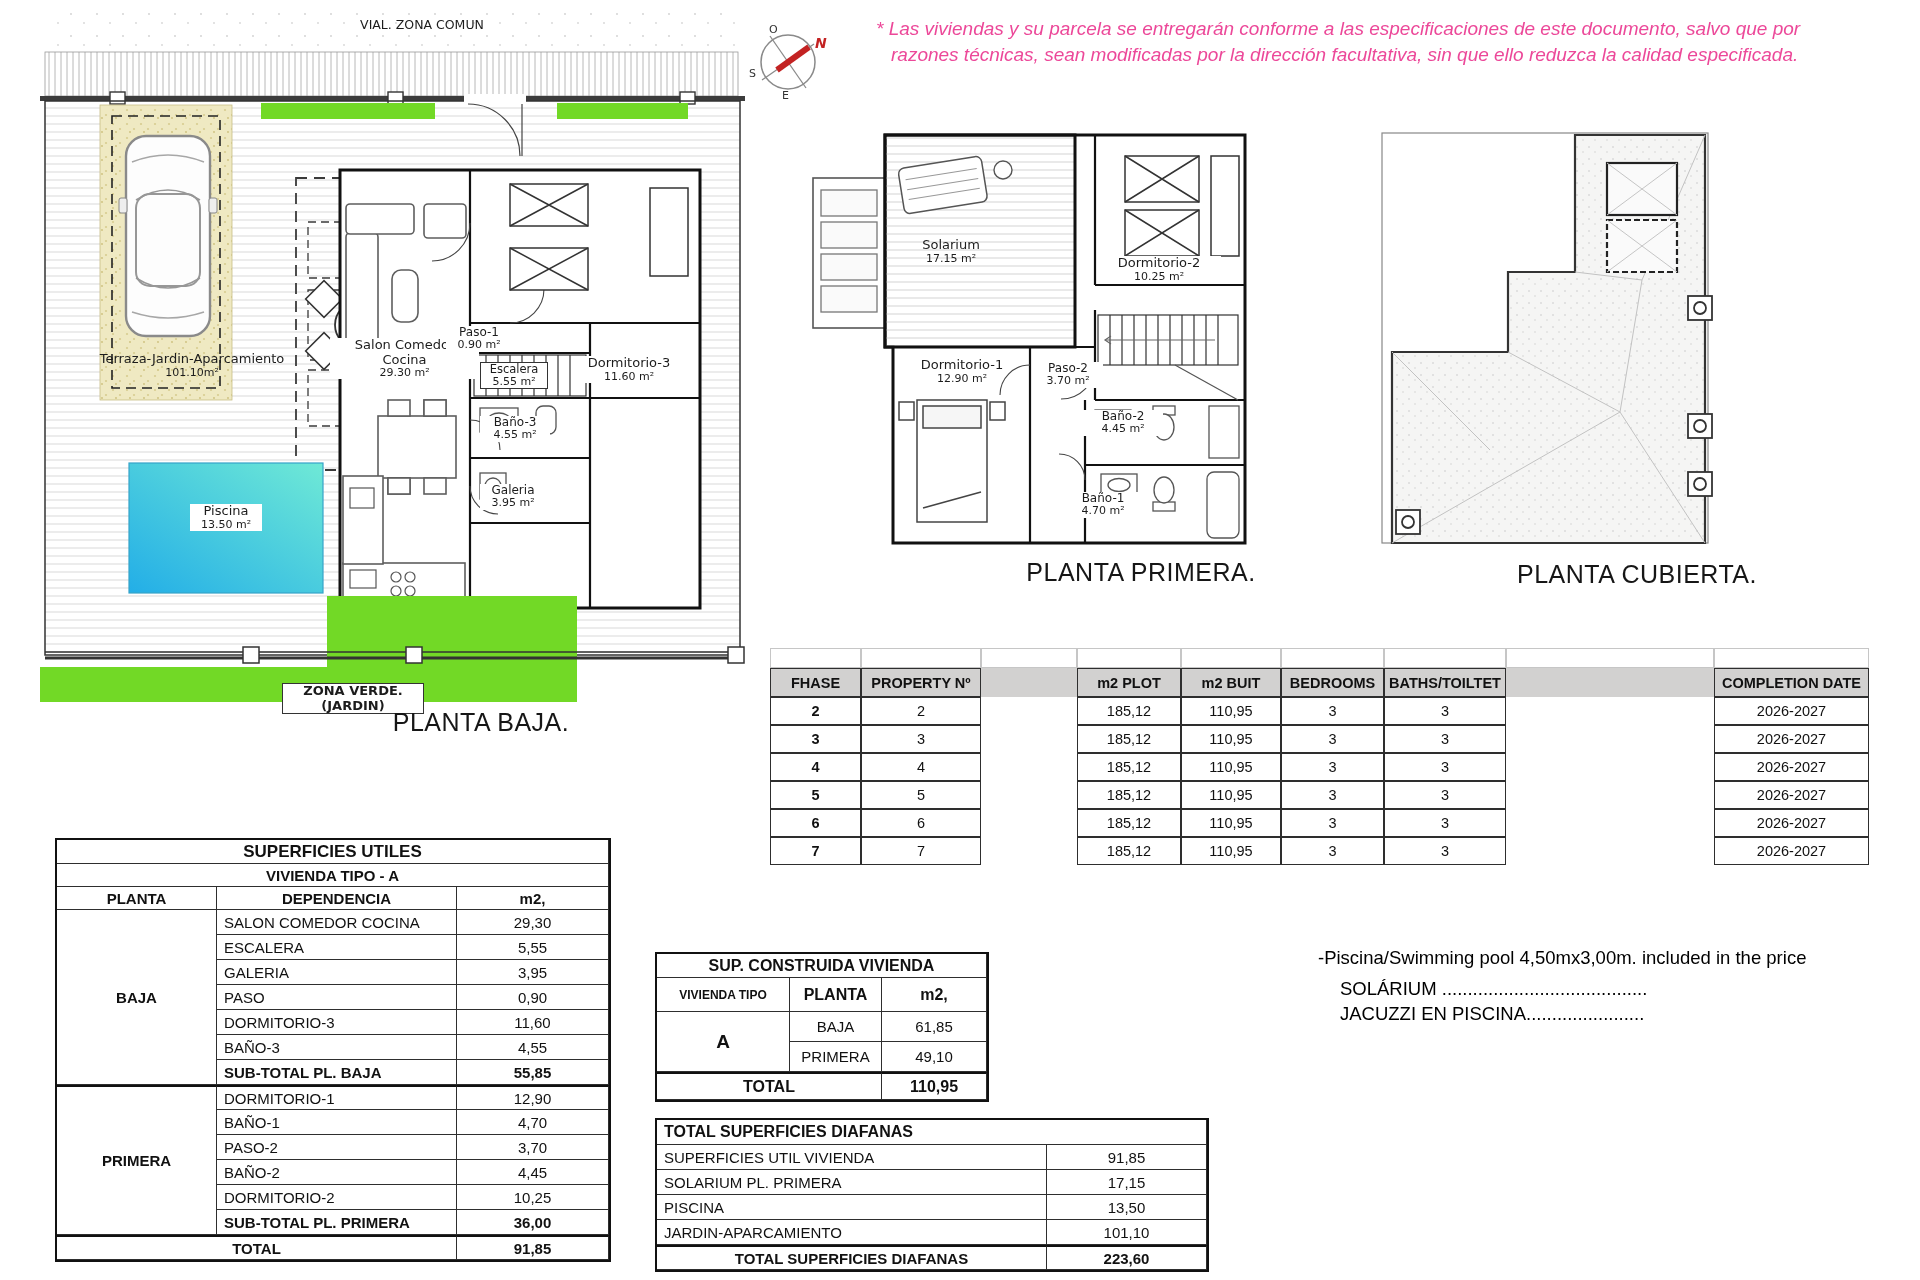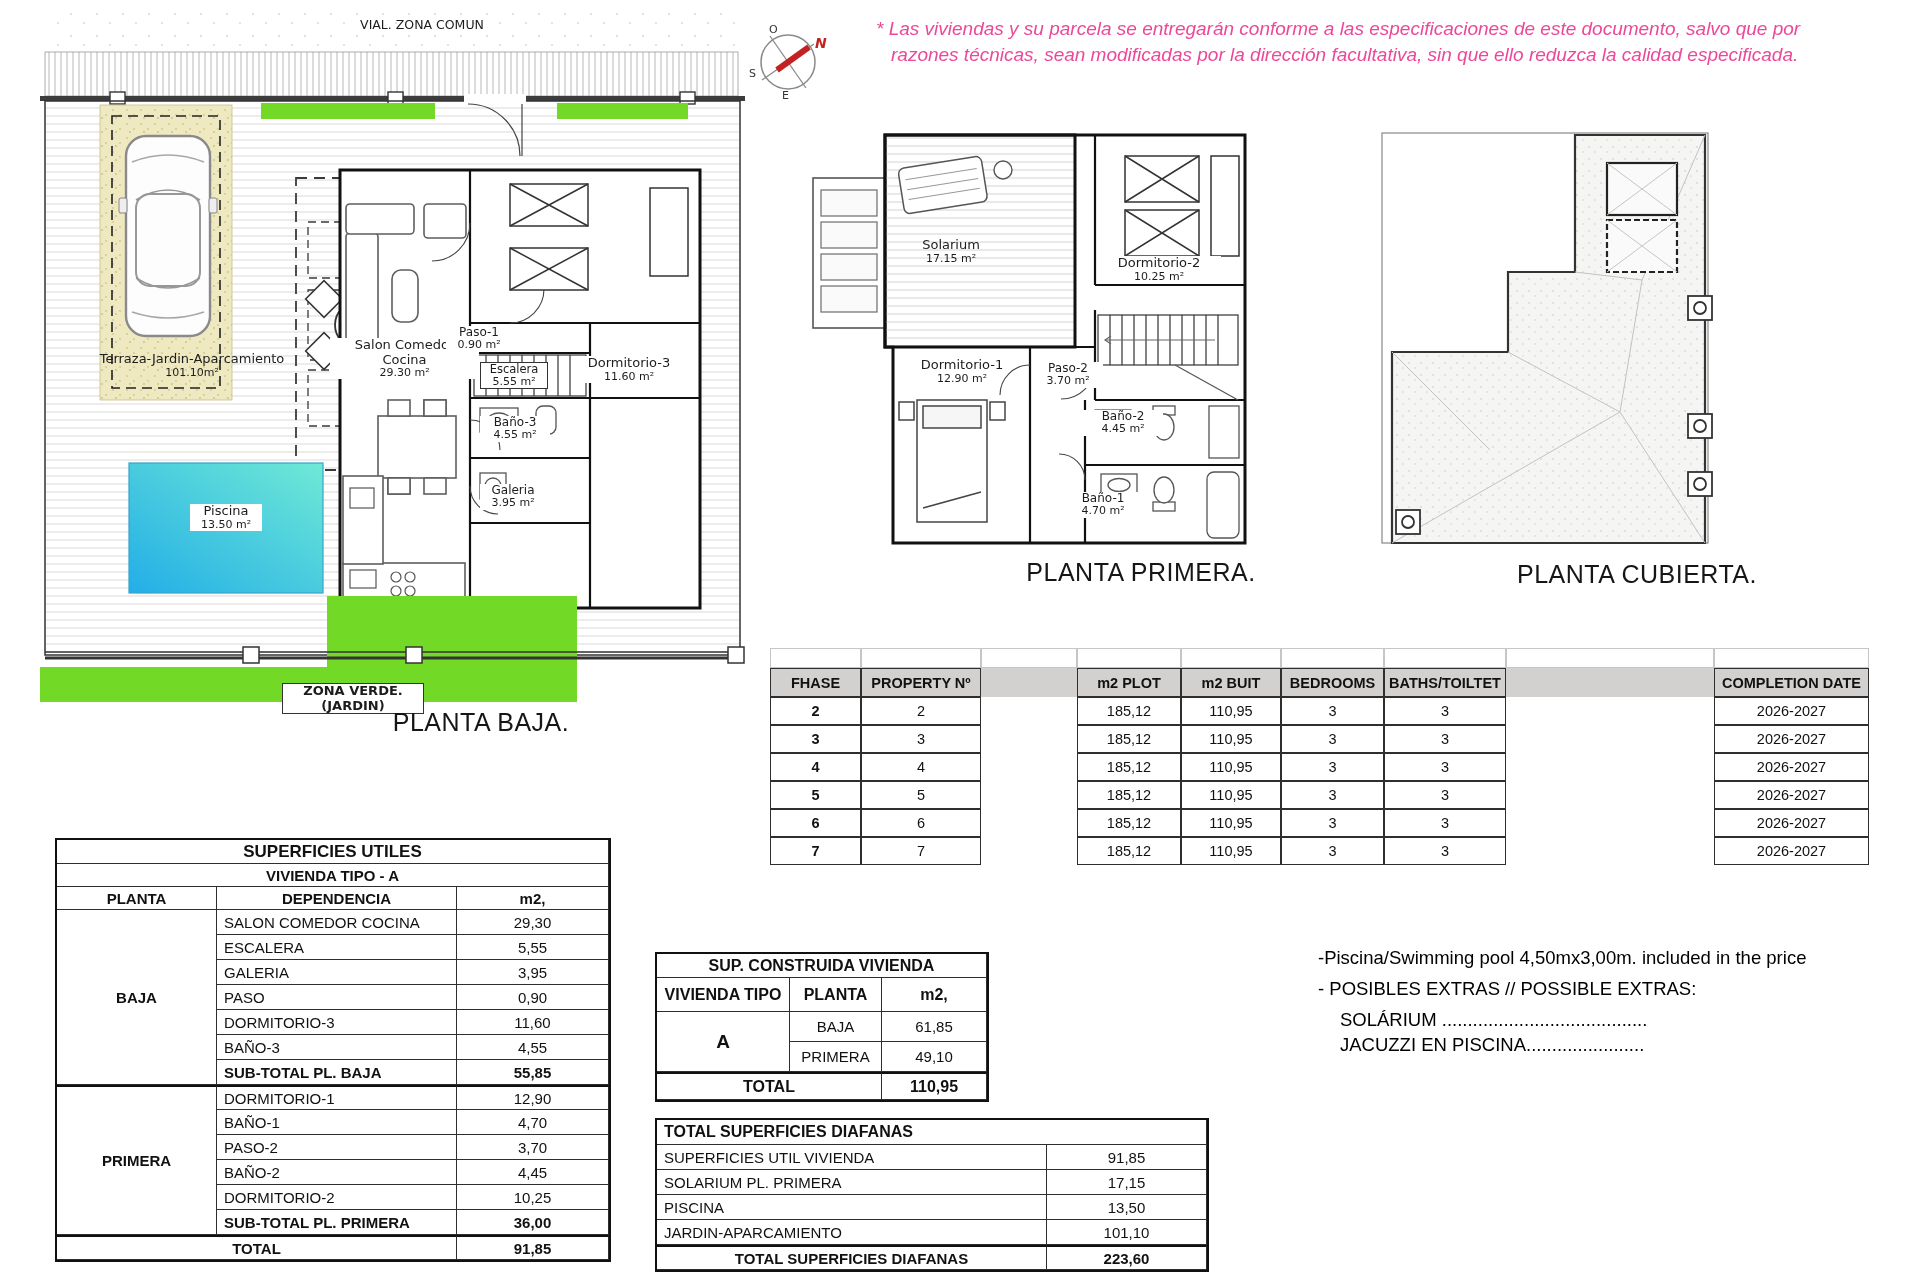--- a/index.html
+++ b/index.html
@@ -543,21 +543,21 @@
     <div class="gc">10,25</div>
     <div class="gc left bold">SUB-TOTAL PL. PRIMERA</div>
     <div class="gc bold">36,00</div>
 
     <div class="gc bold t2" style="grid-area:17/1/18/3;">TOTAL</div>
     <div class="gc bold t2">91,85</div>
   </div>
 
   <div class="gtable" id="sc-table">
     <div class="gc bold" style="grid-column:1/4;font-size:16px;">SUP. CONSTRUIDA VIVIENDA</div>
-    <div class="gc bold" style="font-size:16px;">VIVIENDA TIPO</div>
+    <div class="gc bold" style="font-size:12px;">VIVIENDA TIPO</div>
     <div class="gc bold" style="font-size:16px;">PLANTA</div>
     <div class="gc bold" style="font-size:16px;">m2,</div>
     <div class="gc bold" style="grid-area:3/1/5/2;font-size:19px;">A</div>
     <div class="gc">BAJA</div>
     <div class="gc">61,85</div>
     <div class="gc">PRIMERA</div>
     <div class="gc">49,10</div>
     <div class="gc bold t2" style="grid-column:1/3;font-size:16px;">TOTAL</div>
     <div class="gc bold t2" style="font-size:16px;">110,95</div>
   </div>
@@ -571,18 +571,17 @@
     <div class="gc left">PISCINA</div>
     <div class="gc">13,50</div>
     <div class="gc left">JARDIN-APARCAMIENTO</div>
     <div class="gc">101,10</div>
     <div class="gc bold t2">TOTAL SUPERFICIES DIAFANAS</div>
     <div class="gc bold t2">223,60</div>
   </div>
 
   <div class="abs" id="extras">
     <div class="ln">-Piscina/Swimming pool 4,50mx3,00m. included in the price</div>
-    <div class="ln">- POSIBLES EXTRAS // POSSIBLE EXTRAS:</div>
     <div class="ind">SOLÁRIUM ........................................</div>
     <div class="ind">JACUZZI EN PISCINA.......................</div>
   </div>
 
 </div>
 
 </body></html>

